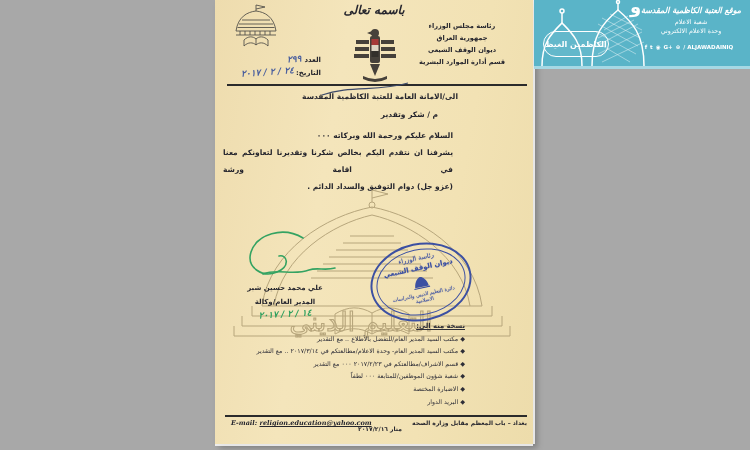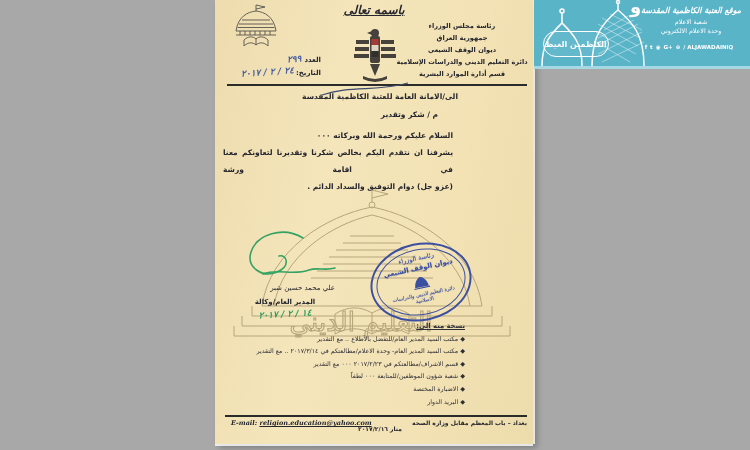--- a/index.html
+++ b/index.html
@@ -9,21 +9,21 @@
   
   .paper{
     position:absolute;left:215px;top:0;width:318px;height:444px;
     background:linear-gradient(100deg,#eedcae 0%,#f4e5bb 35%,#f2e2b4 70%,#eddcab 100%);
     box-shadow:2px 0 0 rgba(255,255,255,.8),0 2px 0 rgba(255,255,255,.8),4px 4px 6px rgba(0,0,0,.25);
     color:#26262e;
   }
   .abs{position:absolute;}
   .rtl{direction:rtl;}
 
-  .basmala{top:3px;left:0;right:0;text-align:center;font-size:12px;font-weight:bold;font-style:italic;text-decoration:underline;}
+  .basmala{top:3px;left:0;right:0;text-align:center;font-size:12px;font-weight:bold;font-style:italic;}
   .org-block{top:20px;right:4px;width:134px;font-size:6.6px;font-weight:bold;line-height:12px;text-align:center;}
   .emblem-dome-book{left:12px;top:3px;}
   .num-row,.date-row{left:6px;width:100px;font-size:7px;font-weight:bold;direction:rtl;text-align:right;padding-right:14px;}
   .num-row{top:54px;}
   .date-row{top:67px;}
   .hand-blue{color:#4a5f9e;font-weight:bold;font-size:9px;display:inline-block;transform:rotate(-4deg);font-style:italic;}
   .top-rule{top:84px;left:12px;right:6px;height:2px;background:#2b2b2b;}
   .pen-flourish{left:105px;top:81px;}
 
   .addressee{top:92px;right:75px;font-size:7.5px;font-weight:bold;direction:rtl;}
@@ -34,21 +34,21 @@
   .content .salutation{text-align:right;}
 
   .watermark-svg{left:15px;top:186px;}
   .watermark-text{
     top:307px;left:40px;width:212px;text-align:center;direction:rtl;
     font-size:26px;font-weight:normal;color:transparent;
     -webkit-text-stroke:1.1px #b7a67c;letter-spacing:2px;white-space:nowrap;
   }
 
   .signature-svg{left:28px;top:224px;}
-  .sig-name{top:284px;left:20px;width:100px;font-size:7px;font-weight:normal;text-align:right;direction:rtl;}
+  .sig-name{top:284px;left:20px;width:100px;font-size:7px;font-weight:bold;text-align:center;direction:rtl;}
   .sig-title{top:298px;left:25px;width:90px;font-size:7px;font-weight:bold;text-align:center;direction:rtl;}
   .sig-date{top:309px;left:25px;width:90px;font-size:9px;font-weight:bold;text-align:center;color:#2fa05f;transform:rotate(-3deg);font-style:italic;}
 
   .stamp{
     left:155px;top:243px;width:98px;height:74px;transform:rotate(-12deg);
     border:2px solid #3c50a2;border-radius:50%;color:#3c50a2;
     text-shadow:0 0 1px rgba(60,80,162,.55);
   }
   .stamp-inner{position:absolute;left:4px;top:4px;right:4px;bottom:4px;border:1px solid #3c50a2;border-radius:50%;}
   .stamp .s-top{top:9px;left:0;right:0;font-size:6.5px;text-align:center;direction:rtl;}
@@ -89,21 +89,20 @@
 <div class="screen">
 
   <div class="paper">
 
     <div class="abs basmala">باسمه تعالى</div>
 
     <div class="abs org-block rtl">
       <div>رئاسة مجلس الوزراء</div>
       <div>جمهورية العراق</div>
       <div>ديوان الوقف الشيعي</div>
-      <div>دائرة التعليم الديني والدراسات الإسلامية</div>
       <div>قسم أدارة الموارد البشرية</div>
     </div>
 
     <svg class="abs" style="left:138px;top:26px;" width="44" height="56" viewBox="0 0 44 56">
       <circle cx="22" cy="7" r="4" fill="#46413a"></circle>
       <path d="M19,5 l-5,2 l5,2 z" fill="#46413a"></path>
       <rect x="17" y="10" width="10" height="27" rx="2" fill="#46413a"></rect>
       <rect x="18.5" y="13" width="7" height="6" fill="#a63a38"></rect>
       <rect x="18.5" y="19" width="7" height="6" fill="#ddd5c2"></rect>
       <rect x="18.5" y="25" width="7" height="6" fill="#33302b"></rect>

